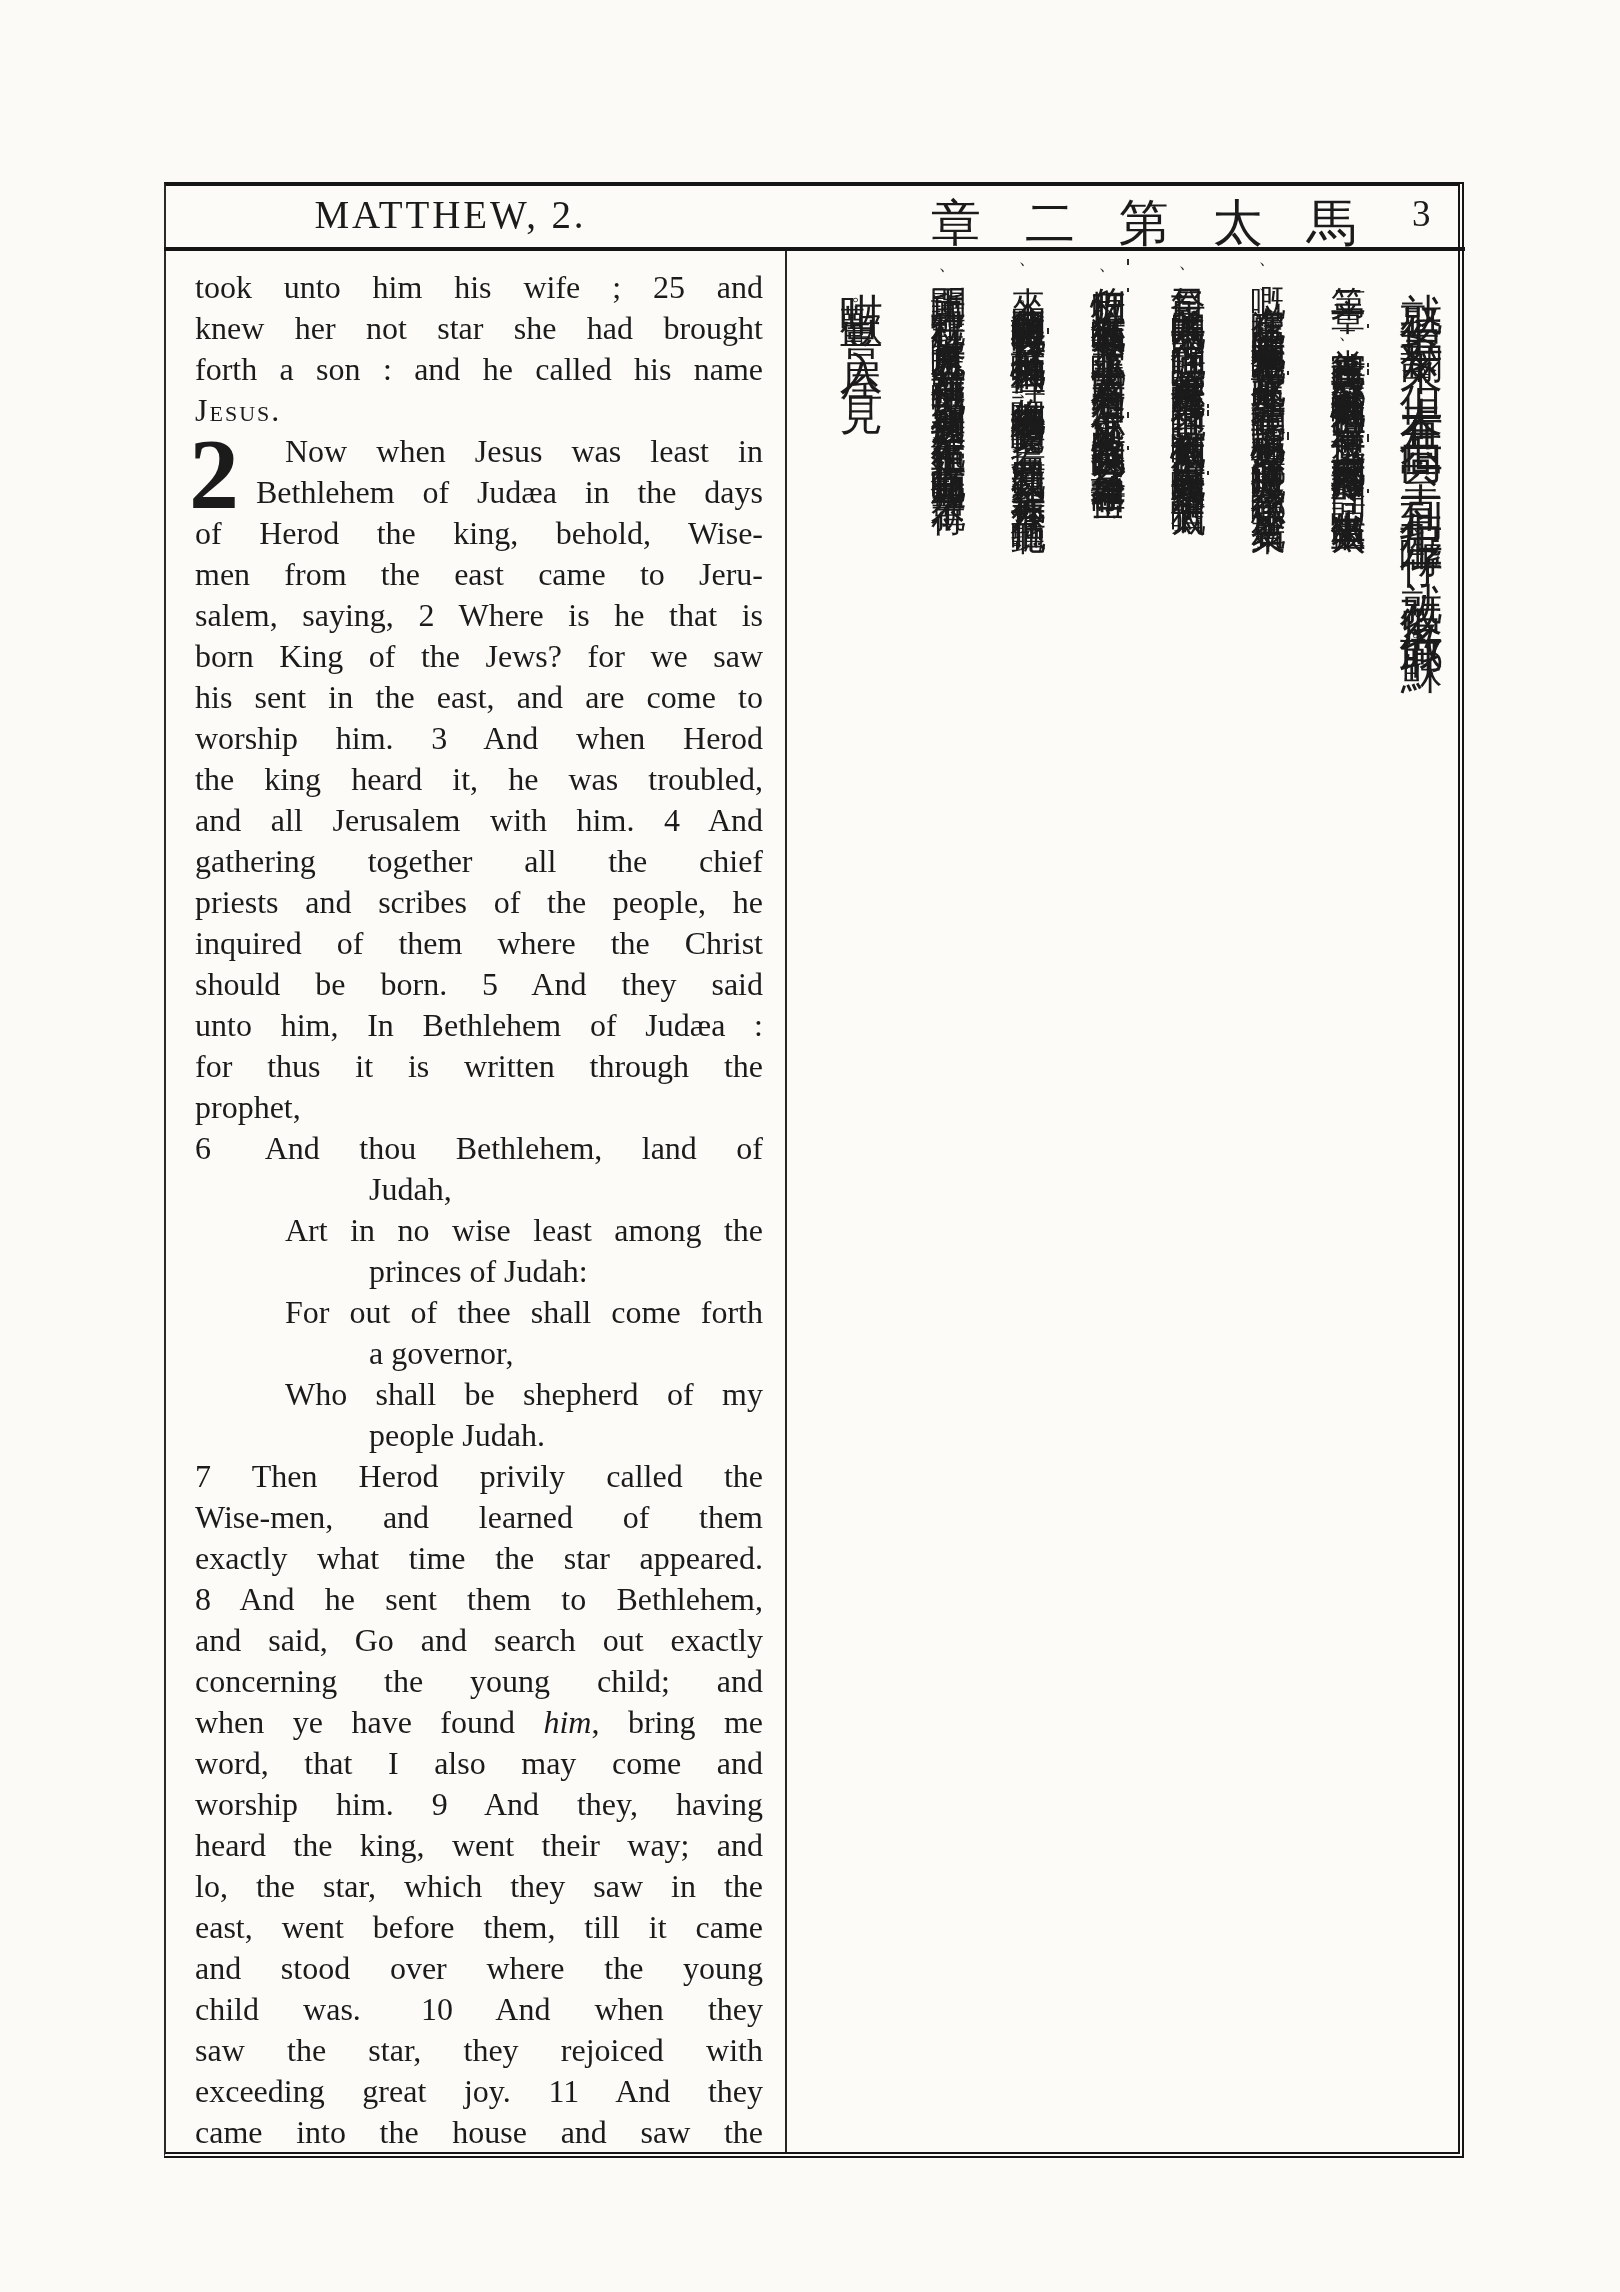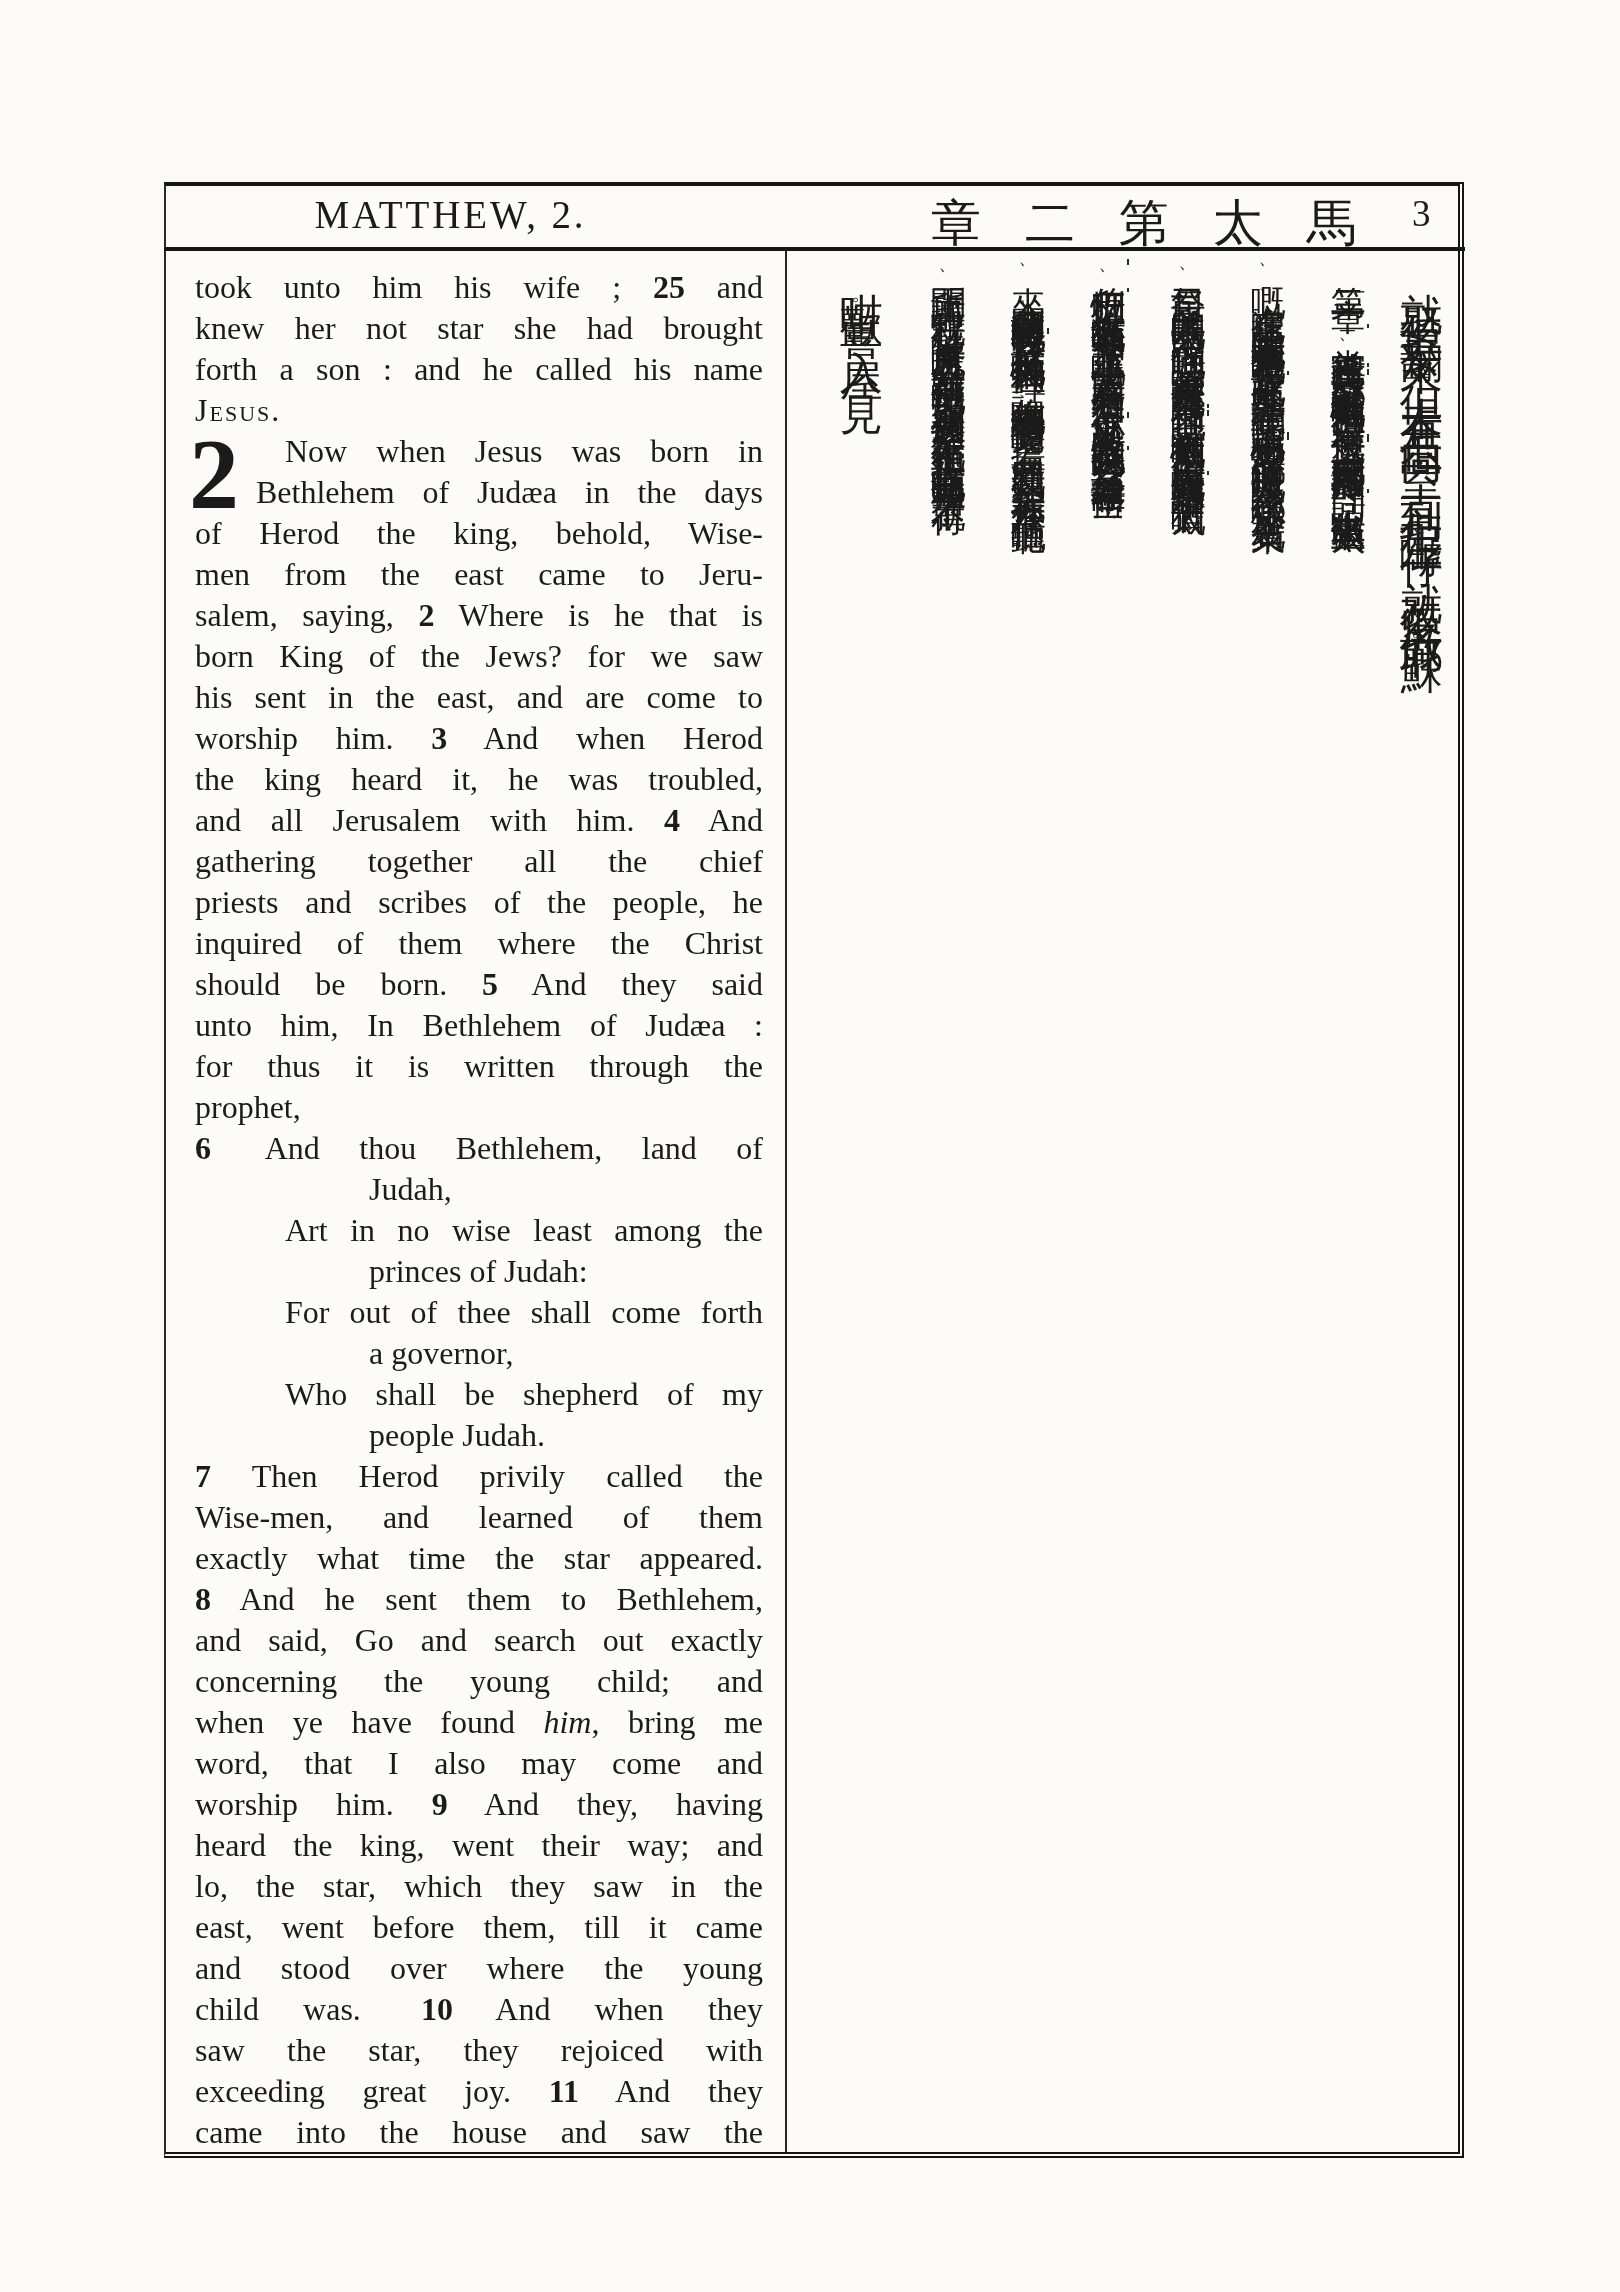--- a/index.html
+++ b/index.html
@@ -38,21 +38,21 @@
     position:absolute;left:29px;top:15.7px;width:568px;
     font-size:32px;line-height:41px;
   }
   .line{width:100%;}
   .line.j{text-align:justify;text-align-last:justify;}
   .line.ind1{padding-left:90px;box-sizing:border-box;}
   .line.ind2{padding-left:174px;box-sizing:border-box;}
   .line.dc{padding-left:90px;box-sizing:border-box;}
   .line.dc2{padding-left:61px;box-sizing:border-box;}
   .line.sc{font-variant:small-caps;letter-spacing:2px;}
-  .line b{font-weight:bold;}
+  .line b{font-weight:normal;}
   .line i{font-style:italic;}
   .dropcap{
     position:absolute;left:-5.9px;font-size:100px;line-height:82px;
     font-weight:bold;
   }
 
   
   .chinese{
     position:absolute;left:639px;right:7.8px;top:7.8px;bottom:25.5px;
     writing-mode:vertical-rl;text-orientation:upright;
@@ -79,21 +79,21 @@
     <div class="h-right">章 二 第 太 馬</div>
     <div class="h-page">3</div>
   </div>
   <div class="hrule"></div>
   <div class="content">
     <div class="english" id="english">
         <div class="line j">took unto him his wife ; <b>25</b> and</div>
         <div class="line j">knew her not star she had brought</div>
         <div class="line j">forth a son : and he called his name</div>
         <div class="line sc">Jesus.</div>
-        <div class="line j dc">Now when Jesus was born in</div>
+        <div class="line j dc">Now when Jesus was least in</div>
         <span class="dropcap" style="top: 166px;">2</span>
         <div class="line j dc2">Bethlehem of Judæa in the days</div>
         <div class="line j">of Herod the king, behold, Wise-</div>
         <div class="line j">men from the east came to Jeru-</div>
         <div class="line j">salem, saying, <b>2</b> Where is he that is</div>
         <div class="line j">born King of the Jews? for we saw</div>
         <div class="line j">his sent in the east, and are come to</div>
         <div class="line j">worship him. <b>3</b> And when Herod</div>
         <div class="line j">the king heard it, he was troubled,</div>
         <div class="line j">and all Jerusalem with him. <b>4</b> And</div>

